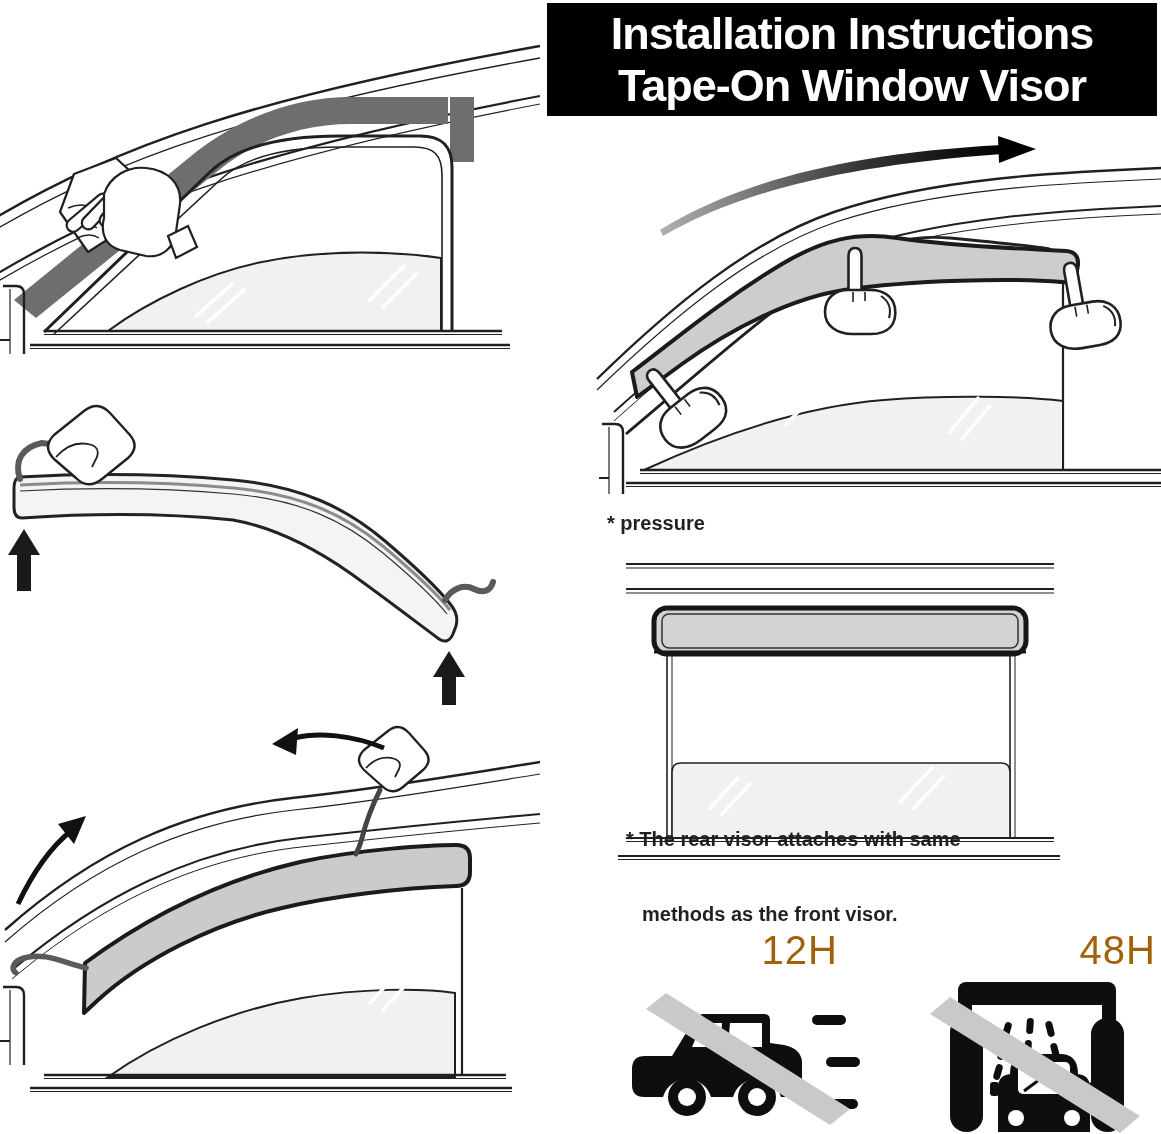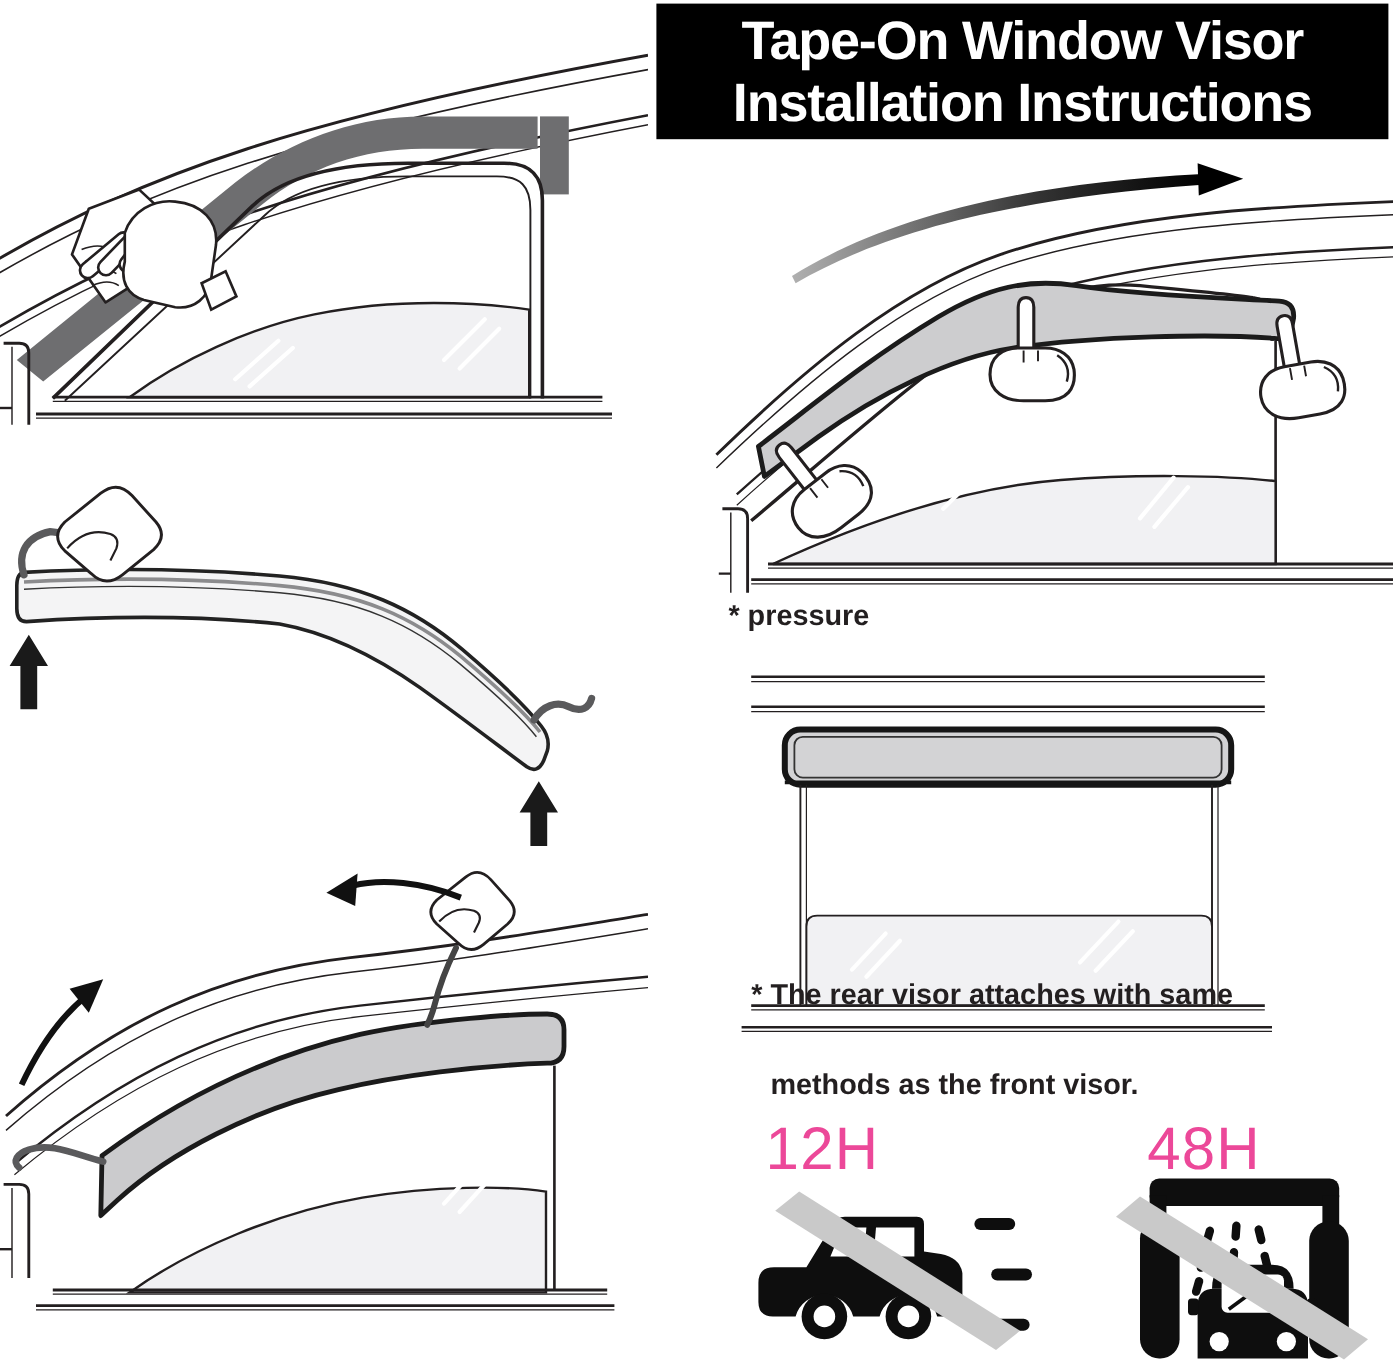--- a/index.html
+++ b/index.html
@@ -9,35 +9,36 @@
   }
   .abs{position:absolute;}
   svg{display:block;}
   .banner{
     position:absolute;left:547px;top:3px;width:610px;height:113px;
     background:#000000;color:#ffffff;text-align:center;
     font-weight:bold;font-size:45px;line-height:52px;padding-top:5px;
     box-sizing:border-box;letter-spacing:-1px;
   }
   .note{
-    position:absolute;font-weight:bold;font-size:24px;color:#231f20;
+    position:absolute;font-weight:bold;font-size:20px;color:#231f20;
     white-space:nowrap;
+    margin-top:12px;
   }
   .bigtime{
-    position:absolute;font-size:50px;font-weight:500;color:#ec4899;
-    width:200px;text-align:left;letter-spacing:1px;
+    position:absolute;font-size:40px;font-weight:500;color:#a16207;
+    width:200px;text-align:right;letter-spacing:1px;
   }
   .ln{stroke:#231f20;fill:none;}
 </style>
 </head>
 <body>
 
 <div class="banner">
+  <div>Installation Instructions</div>
   <div>Tape-On Window Visor</div>
-  <div>Installation Instructions</div>
 </div>
 
 <svg class="abs" style="left:0;top:0" width="540" height="385" viewBox="0 0 540 385">
   <g>
     <path class="ln" stroke-width="2.5" d="M-5,218 C120,145 250,98 540,46"></path>
     <path class="ln" stroke-width="1.3" d="M-5,230 C120,157 252,110 540,58"></path>
     <path class="ln" stroke-width="2.2" d="M-5,275 C118,202 246,152 540,96"></path>
     <path class="ln" stroke-width="1.2" d="M-5,283 C118,210 248,160 540,104"></path>
   </g>
   <g fill="#6e6e70">

